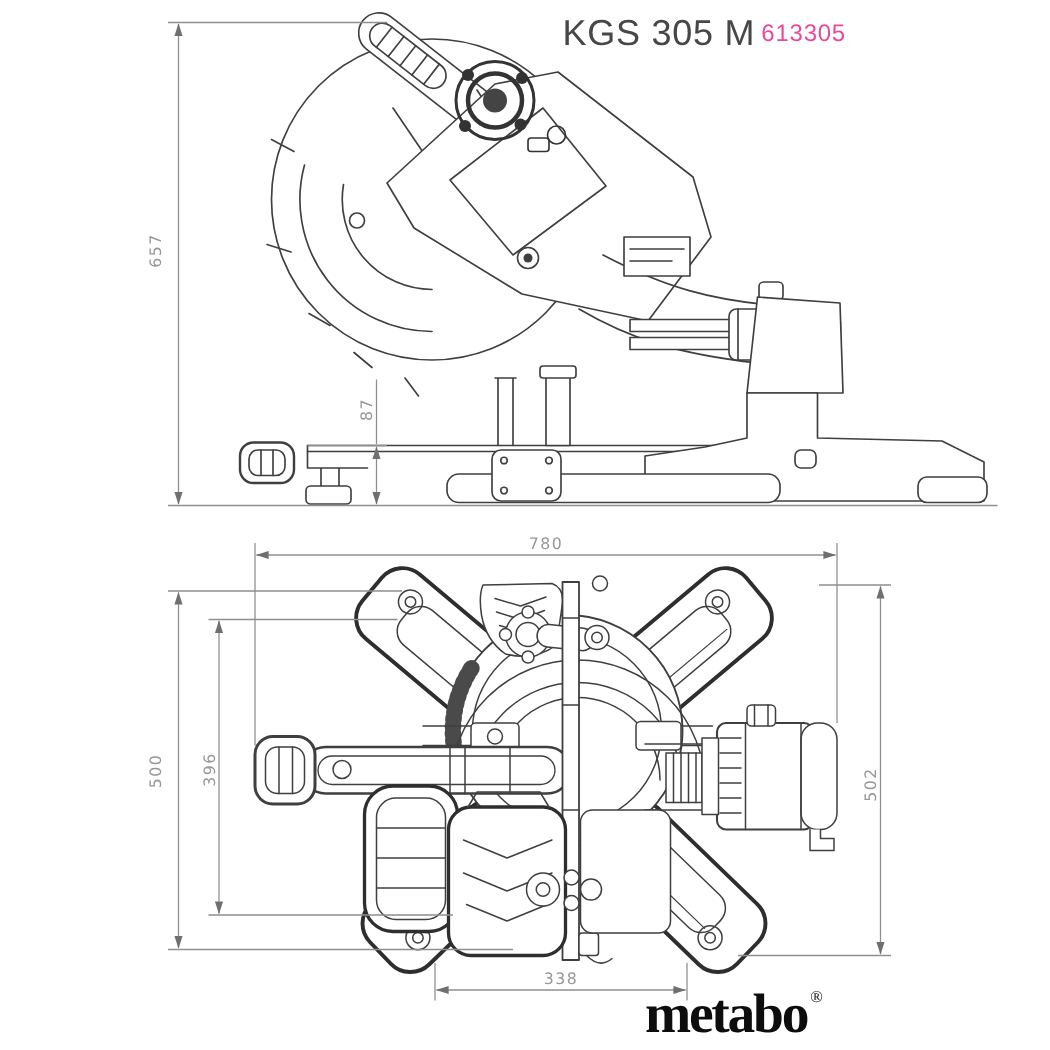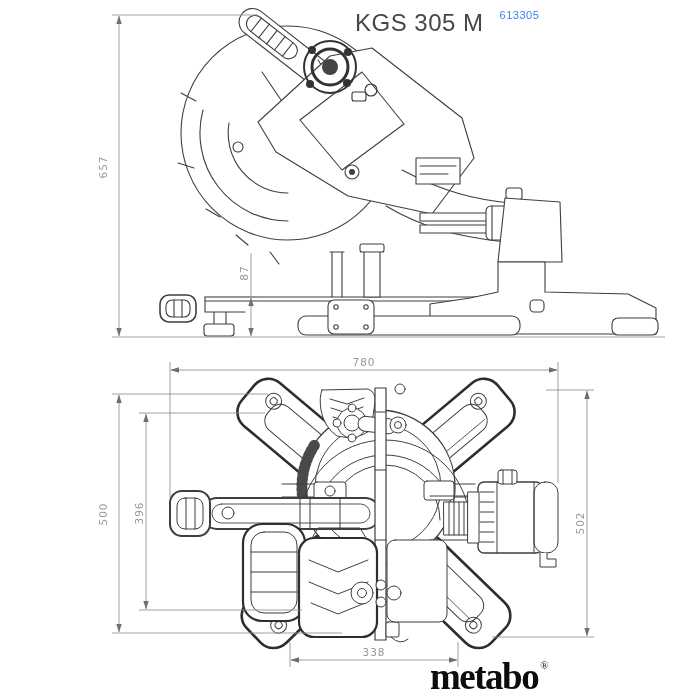--- a/index.html
+++ b/index.html
@@ -1,21 +1,21 @@
 <!DOCTYPE html>
 <html><head>
 <meta charset="utf-8">
 <style>
   html,body{margin:0;padding:0;background:#fff}
   .sheet{position:relative;width:700px;height:700px;background:#fff;overflow:hidden;
          font-family:"Liberation Sans",sans-serif}
   .sheet svg{position:absolute;left:0;top:0}
-  .title-row{position:absolute;left:355px;top:9px;display:flex;align-items:flex-start;gap:16px;white-space:nowrap}
+  .title-row{position:absolute;left:375px;top:9px;display:flex;align-items:center;gap:4px;white-space:nowrap}
   .model{font-size:24px;color:#474747;letter-spacing:.5px}
-  .artno{font-size:11px;color:#3b82f6;letter-spacing:.5px}
+  .artno{font-size:16px;color:#ec4899;letter-spacing:.5px}
   .logo{position:absolute;left:430px;top:658px;font-family:Liberation Serif, serif;
         font-weight:800;font-size:37px;line-height:1;color:#0d0d0d;letter-spacing:-1.5px;white-space:nowrap}
   .logo .reg{font-size:11px;font-weight:400;letter-spacing:0;position:relative;top:-20px;left:2px}
   text{font-family:"DejaVu Sans",sans-serif}
 </style>
 </head>
 <body>
 
 <div class="sheet">
 

